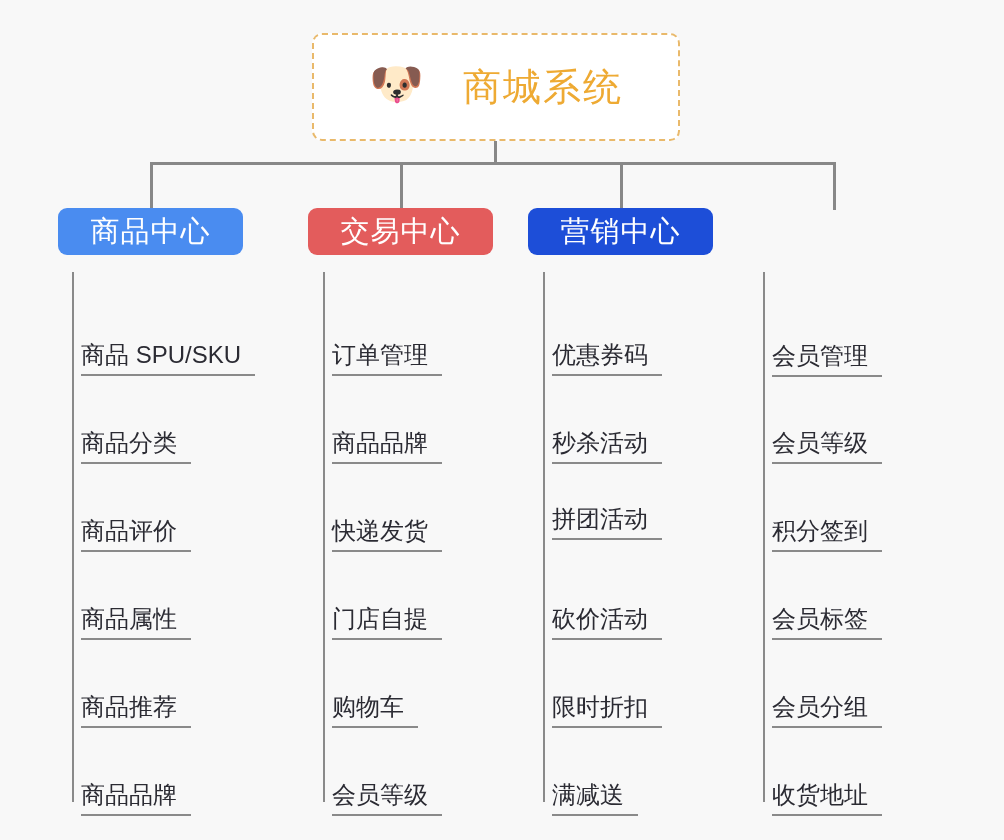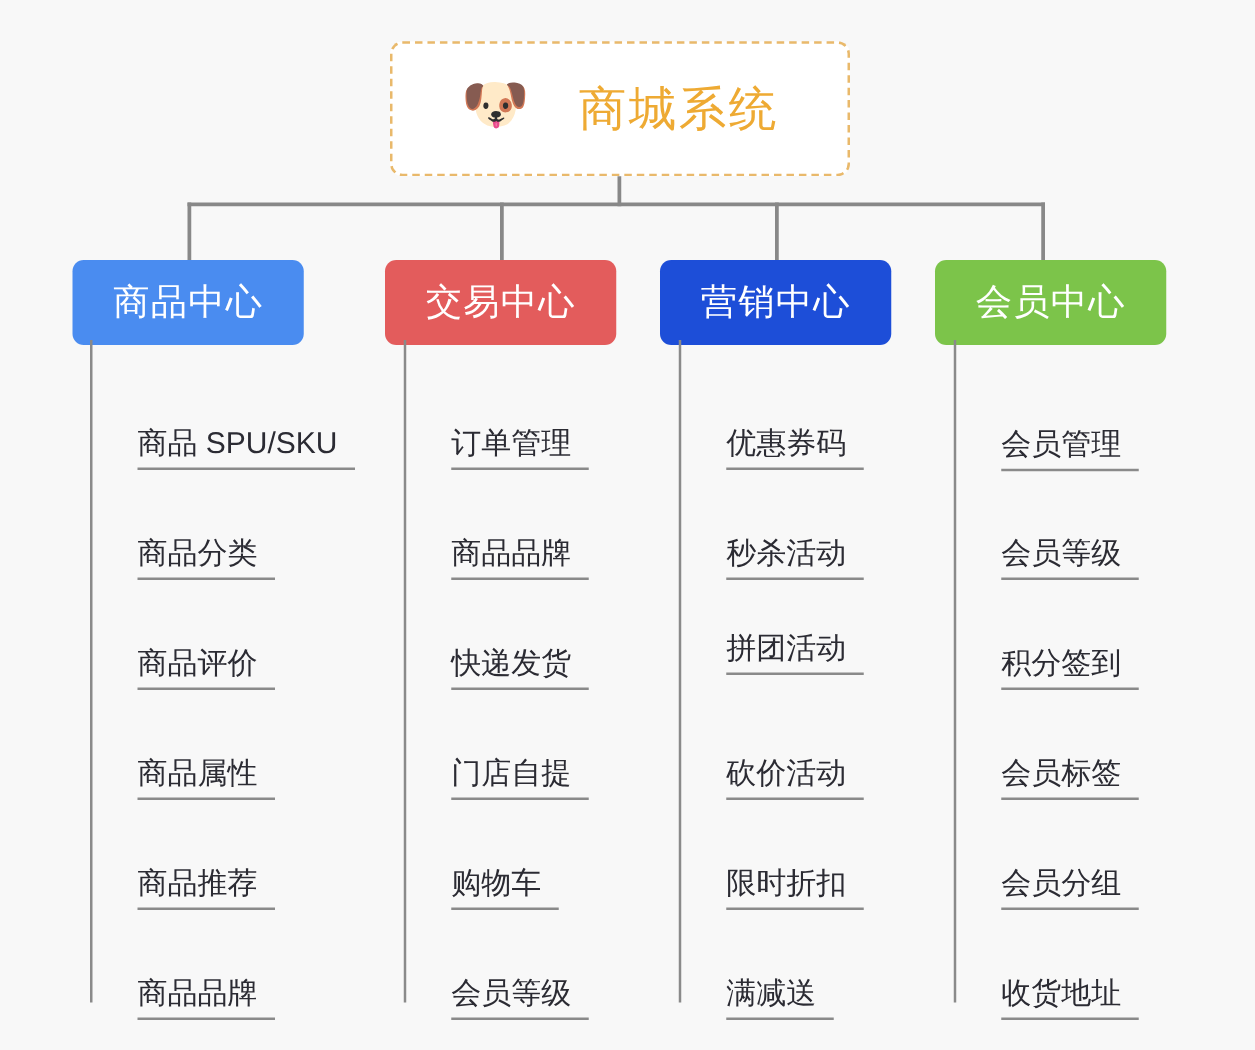--- a/index.html
+++ b/index.html
@@ -57,21 +57,21 @@
     background: #888888;
   }
   .conn-v { width: 3px; }
   .conn-h { height: 3px; }
 
   
   .cat-box {
     position: absolute;
     top: 208px;
     width: 185px;
-    height: 68px;
+    height: 47px;
     border-radius: 9px;
     display: flex;
     align-items: center;
     justify-content: center;
     color: #ffffff;
     font-size: 29px;
     letter-spacing: 1px;
     white-space: nowrap;
   }
 
@@ -86,21 +86,21 @@
     top: 0;
     width: 2px;
     background: #8a8a8a;
   }
   .leaf-item {
     position: absolute;
     left: 0;
     height: 104px;
     display: flex;
     align-items: flex-end;
-    padding-left: 46px;
+    padding-left: 17px;
     box-sizing: border-box;
   }
   .leaf-label {
     font-size: 24px;
     color: #2b2b33;
     white-space: nowrap;
     line-height: 1.15;
     padding: 0 14px 5px 0;
     border-bottom: 2px solid #8a8a8a;
     margin-left: -8px;
@@ -125,23 +125,20 @@
 
   <div class="cat-box" style="left: 58px; background: rgb(74, 140, 240);">
     <span>商品中心</span>
   </div>
   <div class="cat-box" style="left: 308px; background: rgb(227, 92, 92);">
     <span>交易中心</span>
   </div>
   <div class="cat-box" style="left: 528px; background: #1d4ed8; align-items: center;">
     <span>营销中心</span>
   </div>
-  <div class="cat-box" style="left: 748px; background: rgb(124, 196, 74);">
-    <span>会员中心</span>
-  </div>
 
   <div class="leaf-col" style="left:72px;">
     <div class="leaf-spine" style="height:530px;"></div>
     <div class="leaf-item" style="top:0px;">
       <span class="leaf-label">商品 SPU/SKU</span>
     </div>
     <div class="leaf-item" style="top:88px;">
       <span class="leaf-label">商品分类</span>
     </div>
     <div class="leaf-item" style="top:176px;">

